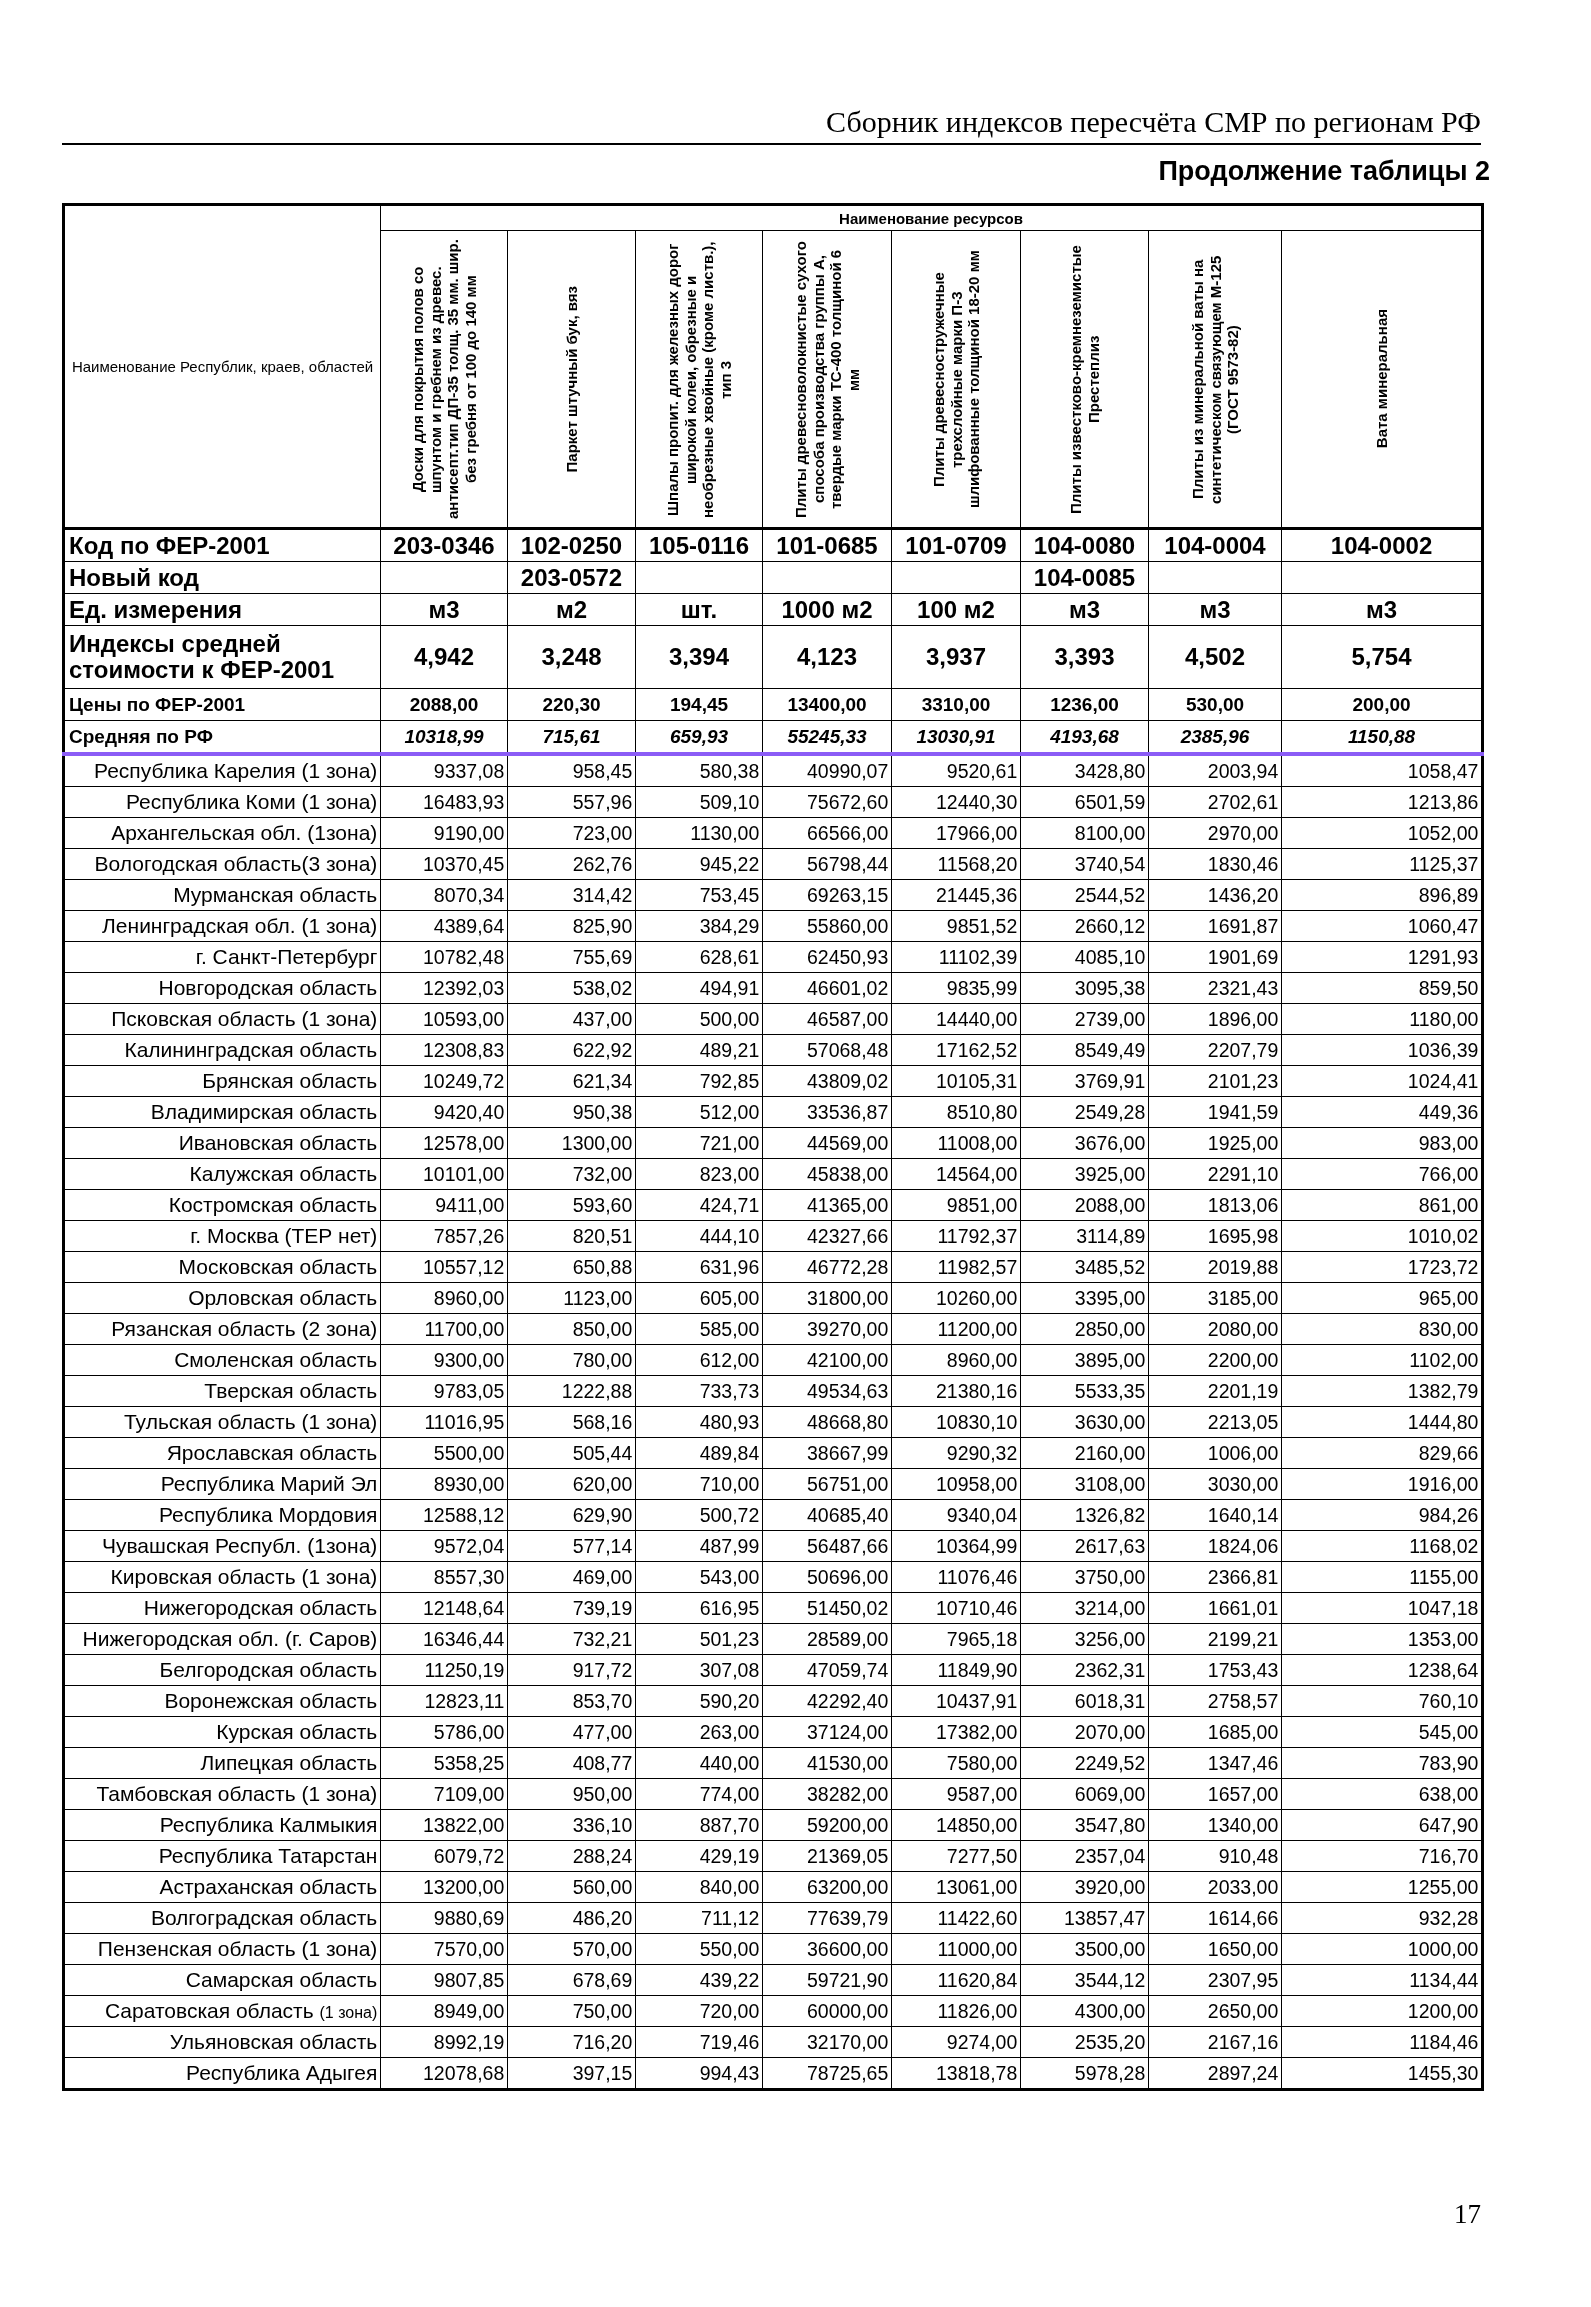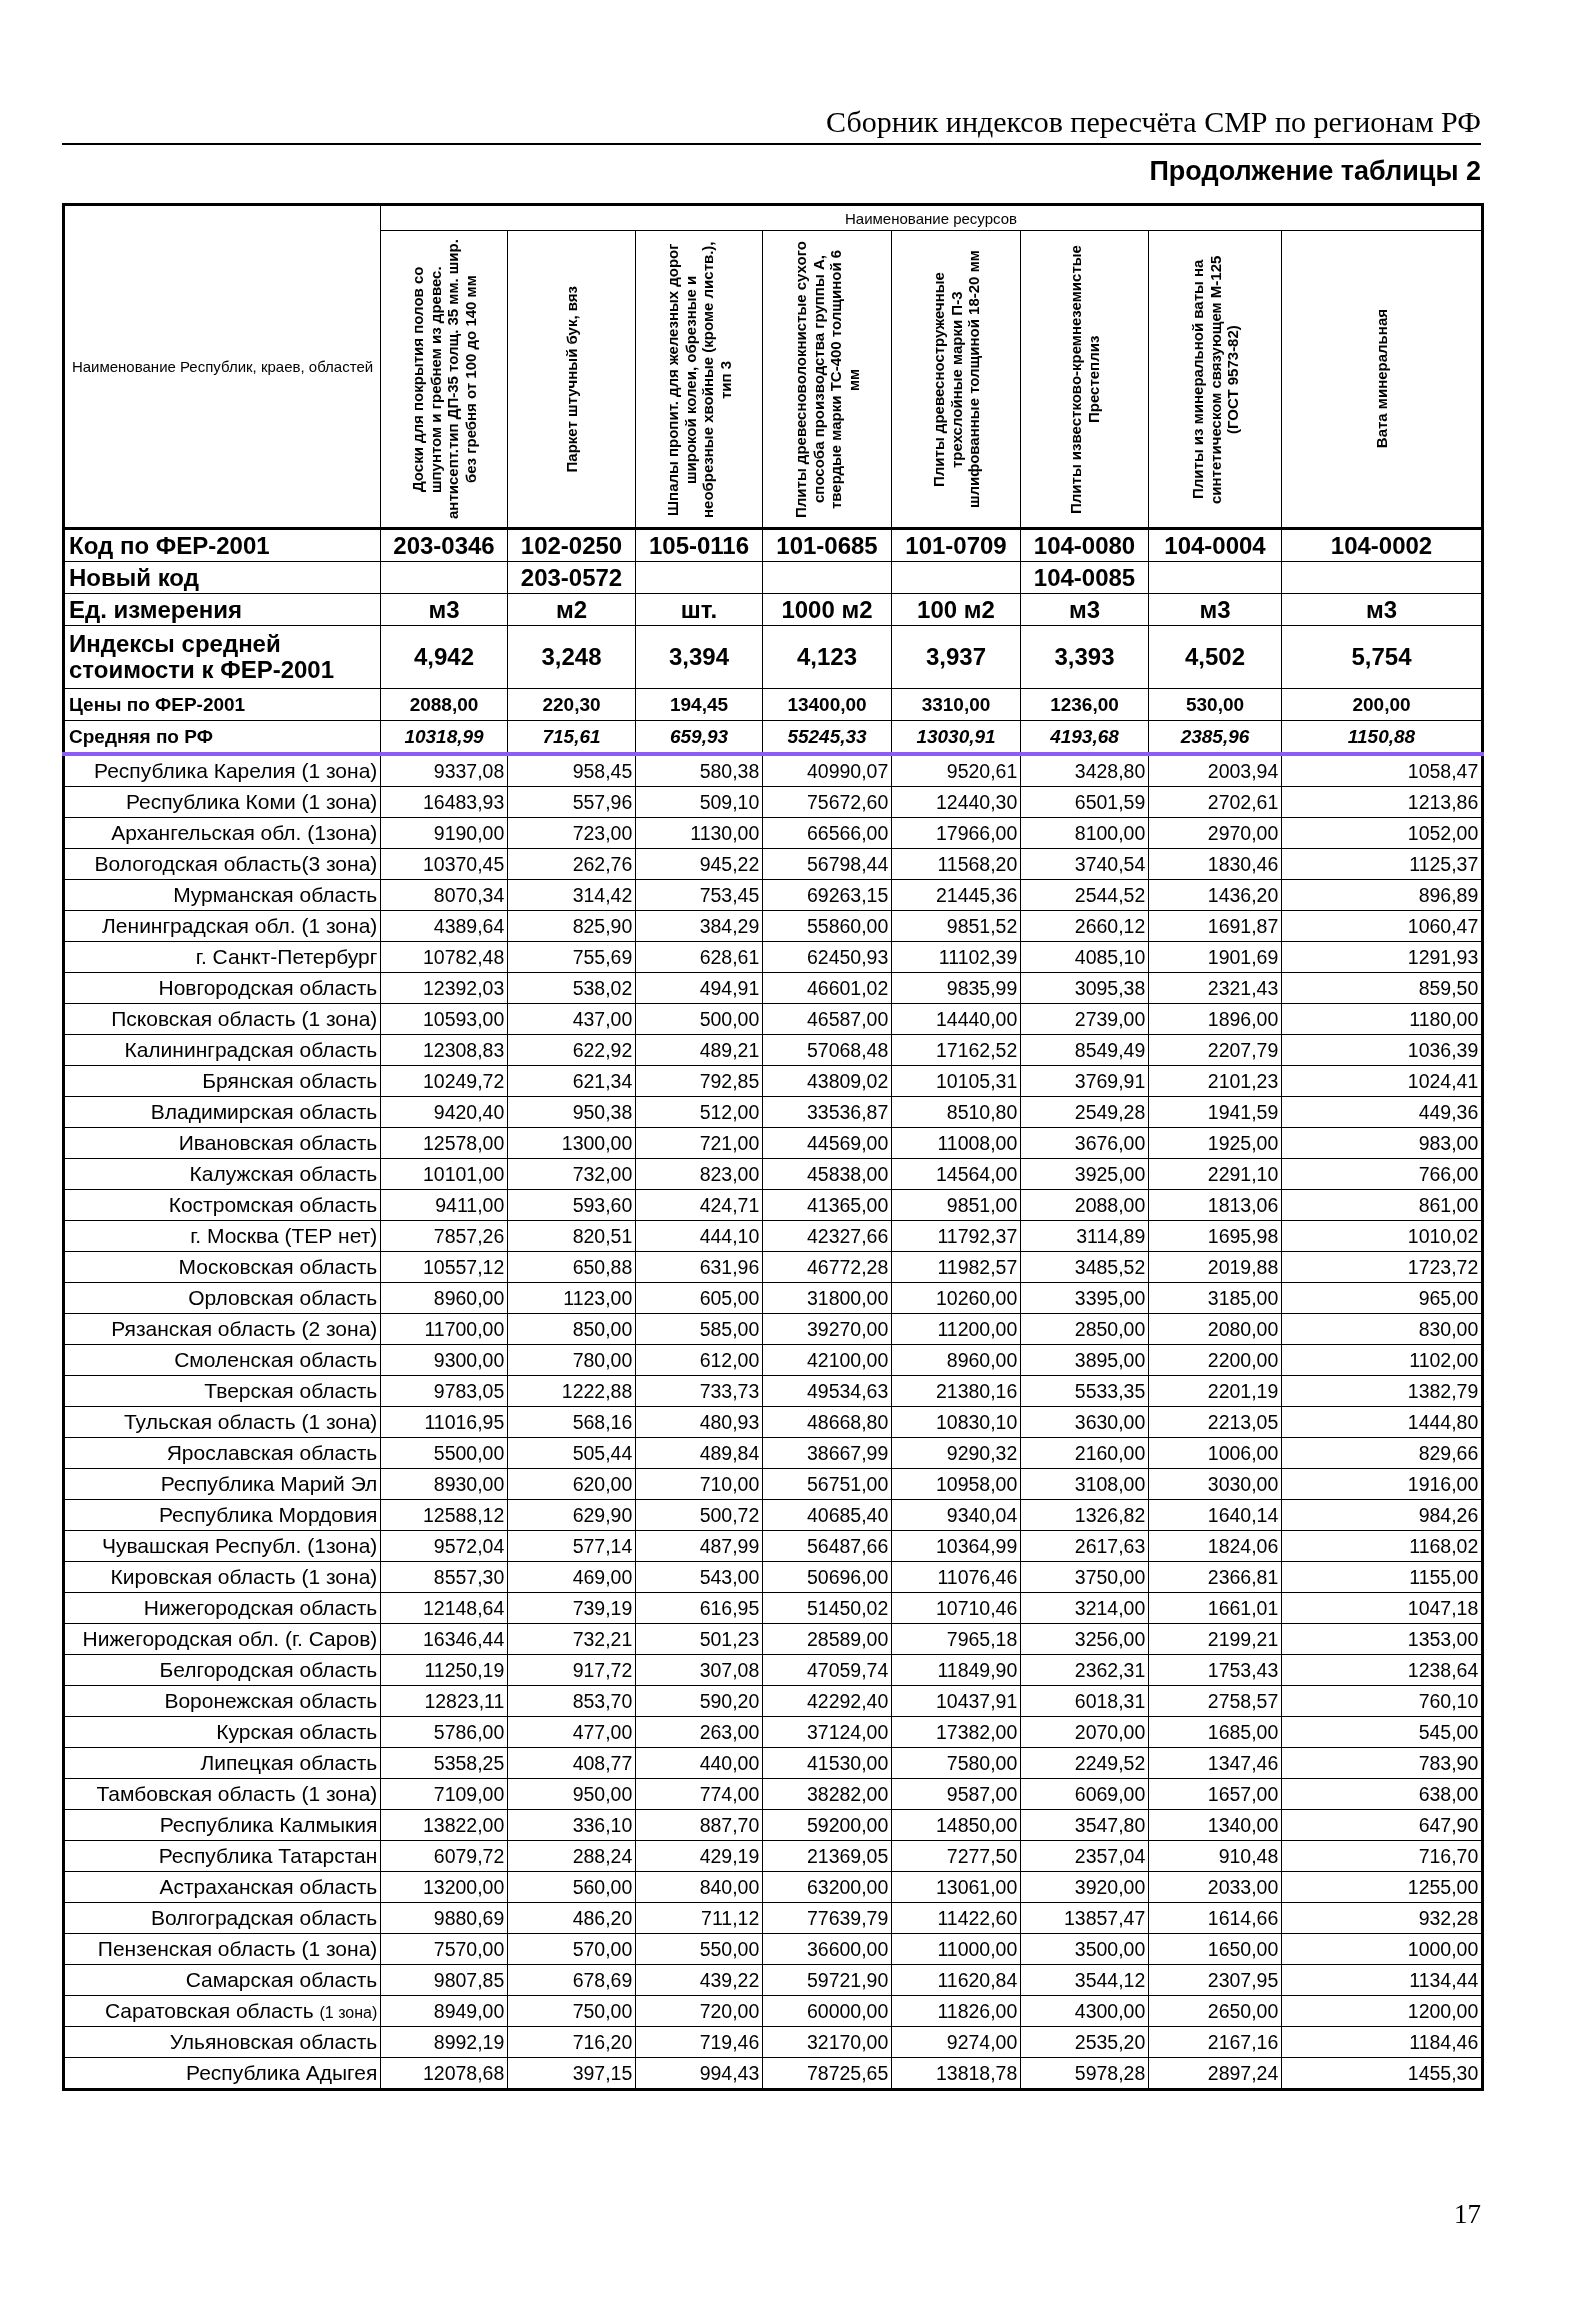--- a/index.html
+++ b/index.html
@@ -1,22 +1,22 @@
 <!DOCTYPE html>
 <html style="font-size:10.8px"><head>
 <meta charset="utf-8">
 <style>
   html,body{margin:0;padding:0;background:#fff;}
   body{width:1591px;height:2307px;position:relative;font-family:"Liberation Sans",sans-serif;color:#000;}
   .running-header{position:absolute;left:62px;right:110px;top:101px;height:42px;border-bottom:2.7px solid #000;text-align:right;font-family:"Liberation Serif",serif;font-size:30px;line-height:42px;}
-  .cont-title{position:absolute;right:110px;top:156px;font-size:27px;font-weight:bold;}
+  .cont-title{position:absolute;right:101px;top:156px;font-size:27px;font-weight:bold;}
   table{position:absolute;left:62px;top:203px;width:1419px;border-collapse:collapse;table-layout:fixed;}
   td,th{border:1.3px solid #000;padding:0 4px;}
   .outer{border:3.4px solid #000;}
-  .res-hdr{height:24px;font-size:15px;font-weight:normal;text-align:center;}
+  .res-hdr{height:24px;font-size:15px;font-weight:bold;text-align:center;}
   .name-hdr{font-size:15px;font-weight:normal;text-align:center;}
   .vcell{height:296px;padding:0;vertical-align:middle;}
   .vtext{writing-mode:vertical-rl;transform:rotate(180deg);font-size:15px;line-height:17.5px;text-align:center;margin:0 auto;max-height:283px;}
   .meta td{font-size:24px;font-weight:bold;text-align:center;height:31px;}
   .meta td.lbl{text-align:left;}
   .meta.idx td{height:62px;line-height:25.6px;}
   .meta.price td{font-size:19px;}
   .meta.avg td{font-size:19px;font-style:italic;}
   .meta.avg td.lbl{font-style:normal;}
   .thick-top td{border-top:3.4px solid #000;}

